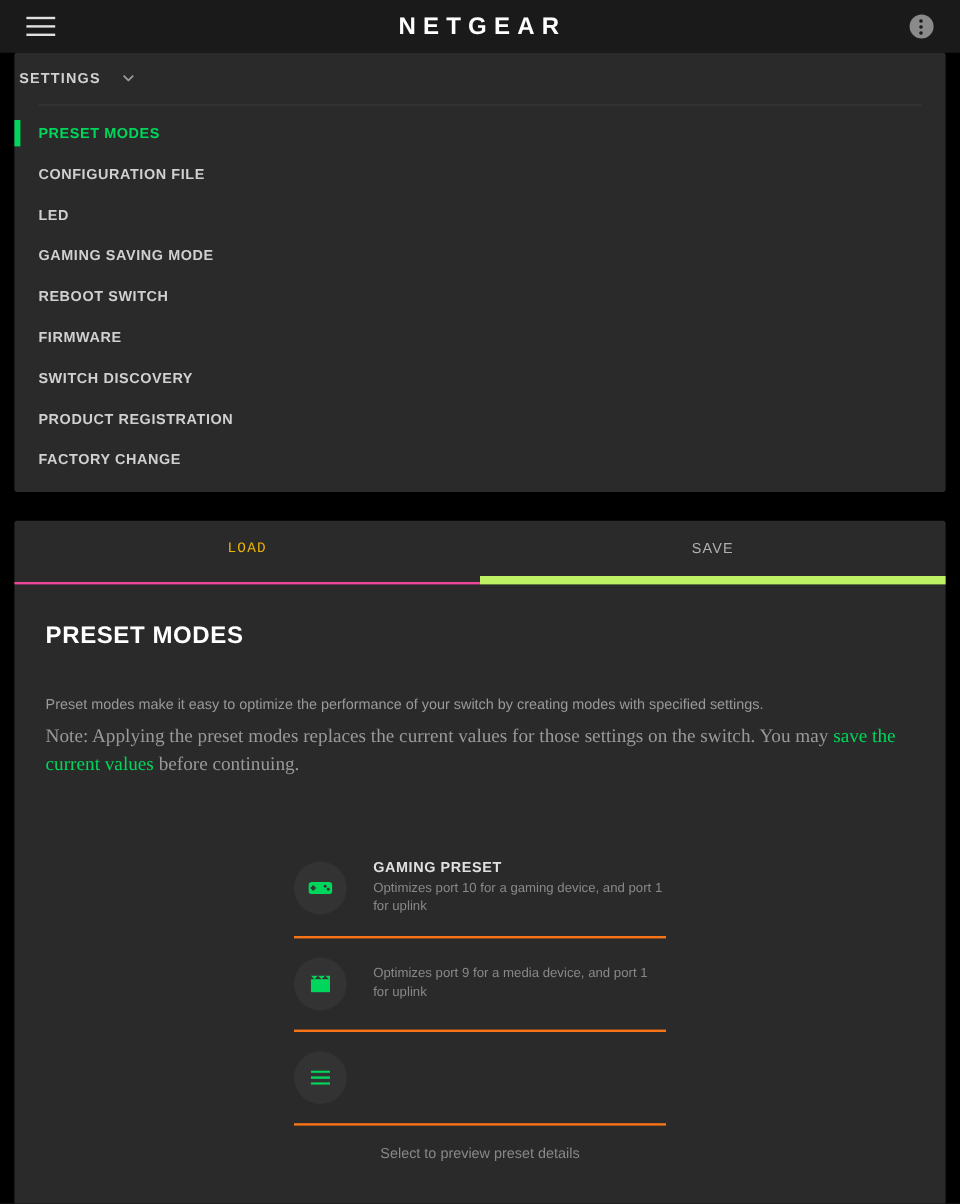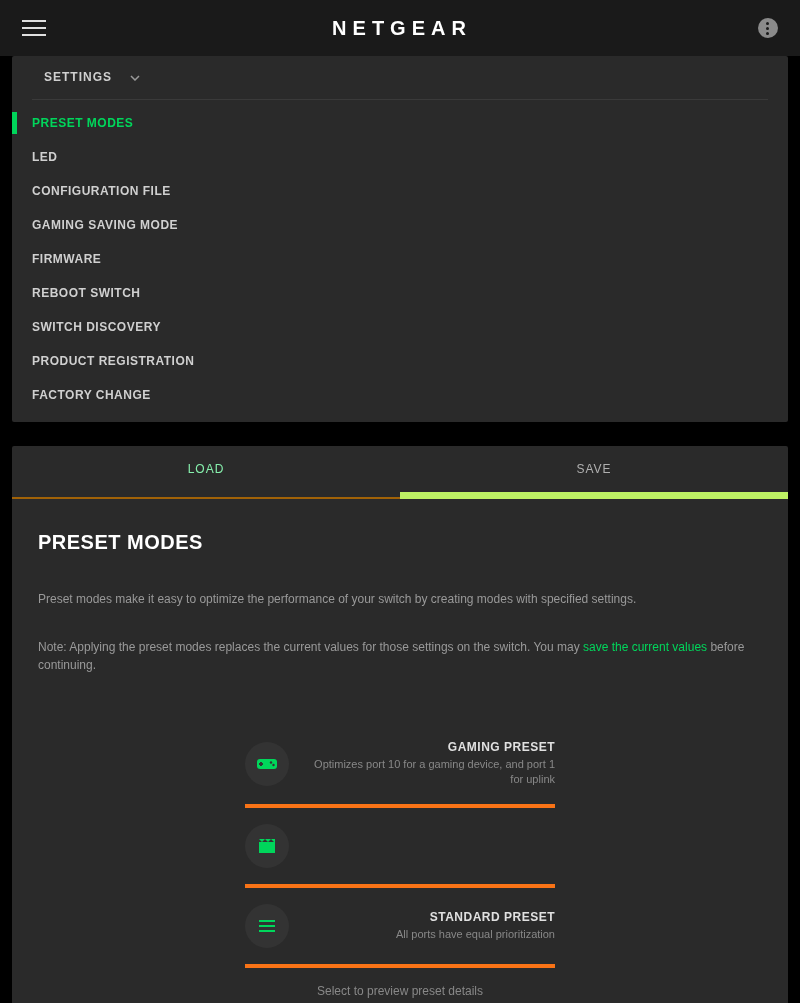--- a/index.html
+++ b/index.html
@@ -9,21 +9,21 @@
     }
     body {
       background: #000;
       font-family: Arial, Helvetica, sans-serif;
       color: #e0e0e0;
       width: 800px;
       height: 1003px;
       overflow: hidden;
     }
     .header {
-      height: 56px;
+      height: 44px;
       background: #1a1a1a;
       display: flex;
       align-items: center;
       justify-content: space-between;
       padding: 0 22px;
     }
     .hamburger {
       width: 24px;
       height: 24px;
       display: flex;
@@ -67,21 +67,21 @@
       margin: 0 12px;
       border-radius: 2px;
     }
     .settings-panel {
       margin-top: 0;
       padding-bottom: 10px;
     }
     .section-header {
       display: flex;
       align-items: center;
-      padding: 14px 32px;
+      padding: 14px 4px;
       font-size: 12px;
       font-weight: bold;
       letter-spacing: 1px;
       color: #d0d0d0;
       cursor: pointer;
       border-bottom: 1px solid transparent;
     }
     .section-header .chev {
       margin-left: 18px;
       font-size: 10px;
@@ -128,60 +128,61 @@
       flex: 1;
       text-align: center;
       padding: 16px 0;
       font-size: 12px;
       letter-spacing: 1px;
       color: #b0b0b0;
       cursor: pointer;
       border-bottom: 7px solid #bef264;
     }
     .tab.active {
-      color: #86efac;
-      border-bottom: 2px solid #a16207;
+      color: #eab308;
+      border-bottom: 2px solid #ec4899;
+      font-family: Liberation Mono, monospace;
     }
     .content-body {
       padding: 32px 26px 20px;
     }
     .page-title {
       font-size: 20px;
       font-weight: bold;
       letter-spacing: 0.5px;
       color: #fff;
       margin-bottom: 36px;
     }
     .intro-text {
       font-size: 12px;
       color: #999;
       line-height: 1.5;
-      margin-bottom: 30px;
+      margin-bottom: 6px;
     }
     .note-text {
-      font-size: 12px;
+      font-size: 16px;
       color: #999;
       line-height: 1.5;
+      font-family: Liberation Serif, serif;
     }
     .note-text a {
       color: #00d65b;
       text-decoration: none;
       cursor: pointer;
     }
     .preset-list {
       max-width: 310px;
       margin: 50px auto 0;
     }
     .preset-item {
       display: flex;
       align-items: center;
       padding: 16px 0;
-      border-bottom: 4px solid #f97316;
-      cursor: pointer;
-      text-align: right;
+      border-bottom: 2px solid #f97316;
+      cursor: pointer;
     }
     .preset-item:last-of-type {
       border-bottom: 1px solid #3a3a3a;
     }
     .preset-icon {
       width: 44px;
       height: 44px;
       border-radius: 50%;
       background: #333;
       display: flex;
@@ -235,25 +236,25 @@
     <span>SETTINGS</span>
     <span class="chev">
       <svg width="10" height="6" viewBox="0 0 10 6">
           <path d="M1 1 L5 5 L9 1" stroke="#999" stroke-width="1.5" fill="none"></path>
         </svg>
     </span>
   </div>
   <div class="divider-line"></div>
   <ul class="nav-list" id="nav-list">
       <li class="nav-item active">PRESET MODES</li>
+      <li class="nav-item">CONFIGURATION FILE</li>
       <li class="nav-item">LED</li>
-      <li class="nav-item">CONFIGURATION FILE</li>
       <li class="nav-item">GAMING SAVING MODE</li>
+      <li class="nav-item">REBOOT SWITCH</li>
       <li class="nav-item">FIRMWARE</li>
-      <li class="nav-item">REBOOT SWITCH</li>
       <li class="nav-item">SWITCH DISCOVERY</li>
       <li class="nav-item">PRODUCT REGISTRATION</li>
       <li class="nav-item">FACTORY CHANGE</li>
     </ul>
 </div>
 
 <div class="panel content-panel">
   <div class="tabs">
     <div class="tab active">LOAD</div>
     <div class="tab">SAVE</div>
@@ -281,31 +282,28 @@
           </div>
         </div>
         <div class="preset-item">
           <div class="preset-icon">
             <svg width="16" height="14" viewBox="0 0 16 14">
               <rect x="0" y="3" width="16" height="11" fill="#00d65b"></rect>
               <path d="M0 0 L3 3 L6 0 L9 3 L12 0 L15 3 L16 3 L16 0 Z" fill="#00d65b"></path>
             </svg>
           </div>
           <div class="preset-text">
+            <div class="preset-desc">Optimizes port 9 for a media device, and port 1 for uplink</div>
           </div>
         </div>
         <div class="preset-item">
           <div class="preset-icon">
             <svg width="16" height="12" viewBox="0 0 16 12">
               <rect x="0" y="0" width="16" height="2" fill="#00d65b"></rect>
               <rect x="0" y="5" width="16" height="2" fill="#00d65b"></rect>
               <rect x="0" y="10" width="16" height="2" fill="#00d65b"></rect>
             </svg>
           </div>
-          <div class="preset-text">
-            <div class="preset-title">STANDARD PRESET</div>
-            <div class="preset-desc">All ports have equal prioritization</div>
-          </div>
         </div>
         <div class="preset-footer">Select to preview preset details</div>
       </div>
   </div>
 </div>
 
 </body></html>

